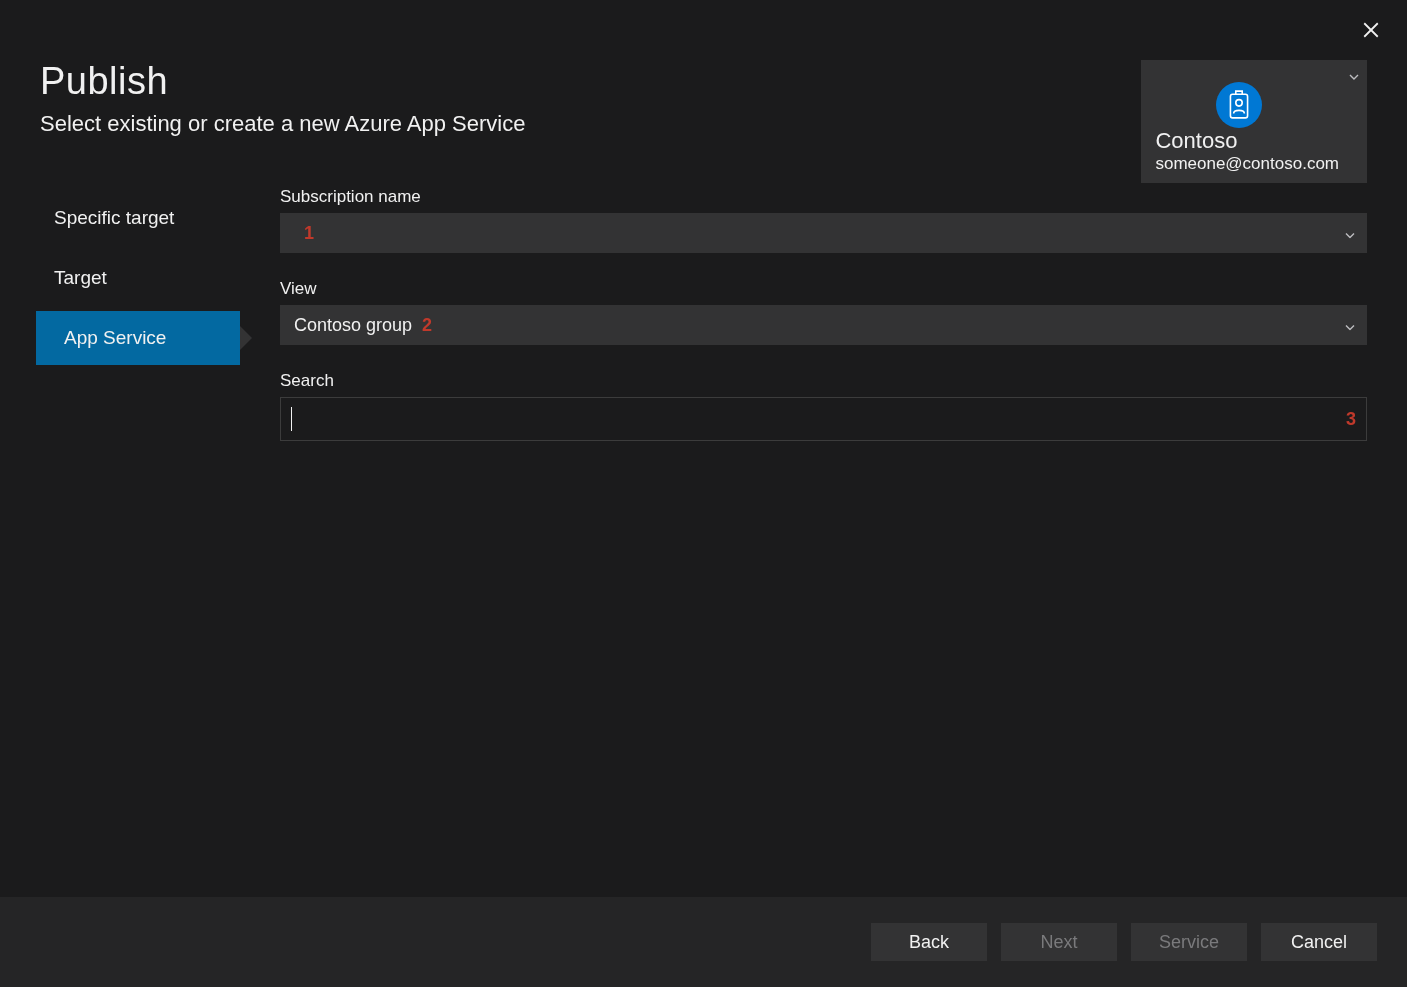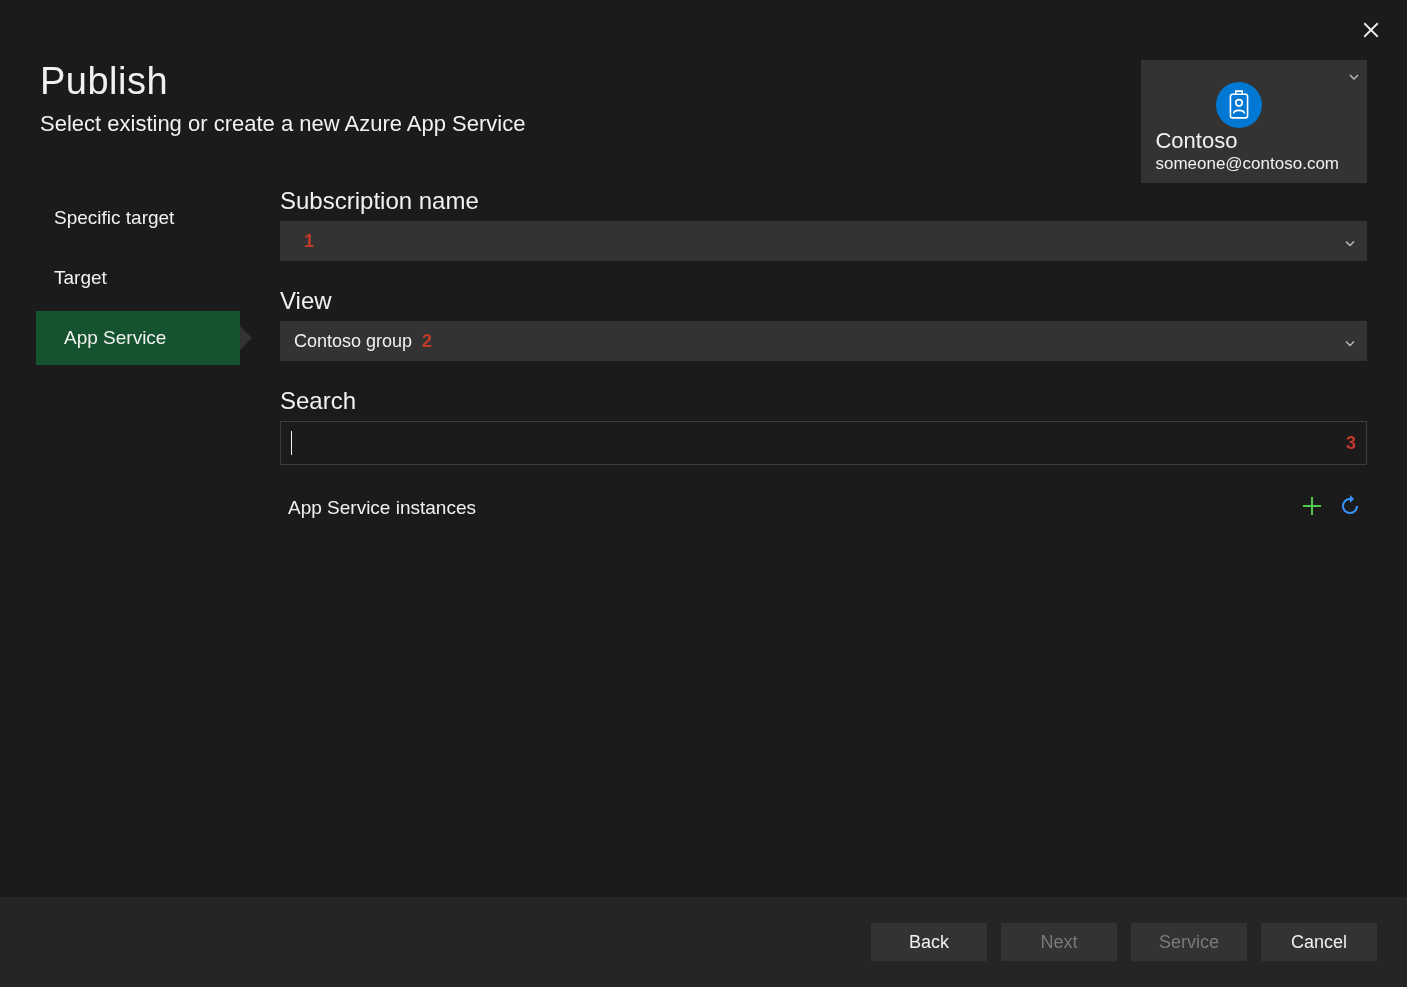--- a/index.html
+++ b/index.html
@@ -94,21 +94,21 @@
   }
   .side-item {
     font-size: 19px;
     color: #f1f1f1;
     padding: 16px 18px;
     margin-bottom: 6px;
     cursor: pointer;
     position: relative;
   }
   .side-item.active {
-    background: #14532d;
+    background: #0369a1;
     padding-left: 28px;
   }
   .side-item.active::after {
     content: "";
     position: absolute;
     right: -12px;
     top: 50%;
     transform: translateY(-50%);
     width: 0; height: 0;
     border-top: 12px solid transparent;
@@ -117,21 +117,21 @@
   }
 
   
   .main {
     flex: 1;
     padding-left: 40px;
     display: flex;
     flex-direction: column;
   }
   .field-label {
-    font-size: 24px;
+    font-size: 17px;
     color: #f1f1f1;
     margin-bottom: 6px;
   }
   .dropdown {
     background: #333334;
     height: 40px;
     display: flex;
     align-items: center;
     padding: 0 14px;
     font-size: 18px;
@@ -310,41 +310,20 @@
         </span>
       </div>
 
       <div class="field-label">Search</div>
       <div class="search-box">
         <span class="cursor"></span>
         <input class="search-input" type="text" value="" style="">
         <span class="marker" style="margin-left:0;">3</span>
       </div>
 
-      <div class="instances-header">
-        <div class="instances-label">App Service instances</div>
-        <div class="instances-actions">
-          <div class="icon-btn add">
-            <span>
-              <svg viewBox="0 0 22 22">
-                  <line x1="11" y1="2" x2="11" y2="20" stroke-width="2"></line>
-                  <line x1="2" y1="11" x2="20" y2="11" stroke-width="2"></line>
-                </svg>
-            </span>
-          </div>
-          <div class="icon-btn refresh">
-            <span>
-              <svg viewBox="0 0 22 22">
-                  <path d="M18 11 A7 7 0 1 1 11 4" stroke-width="2"></path>
-                  <path d="M11 0 L11 8 L15 4 Z" fill="#3794ff" stroke="none"></path>
-                </svg>
-            </span>
-          </div>
-        </div>
-      </div>
 
 
     </div>
   </div>
 
   <div class="footer">
     <button class="btn">Back</button>
     <button class="btn disabled">Next</button>
     <button class="btn disabled">Service</button>
     <button class="btn">Cancel</button>

